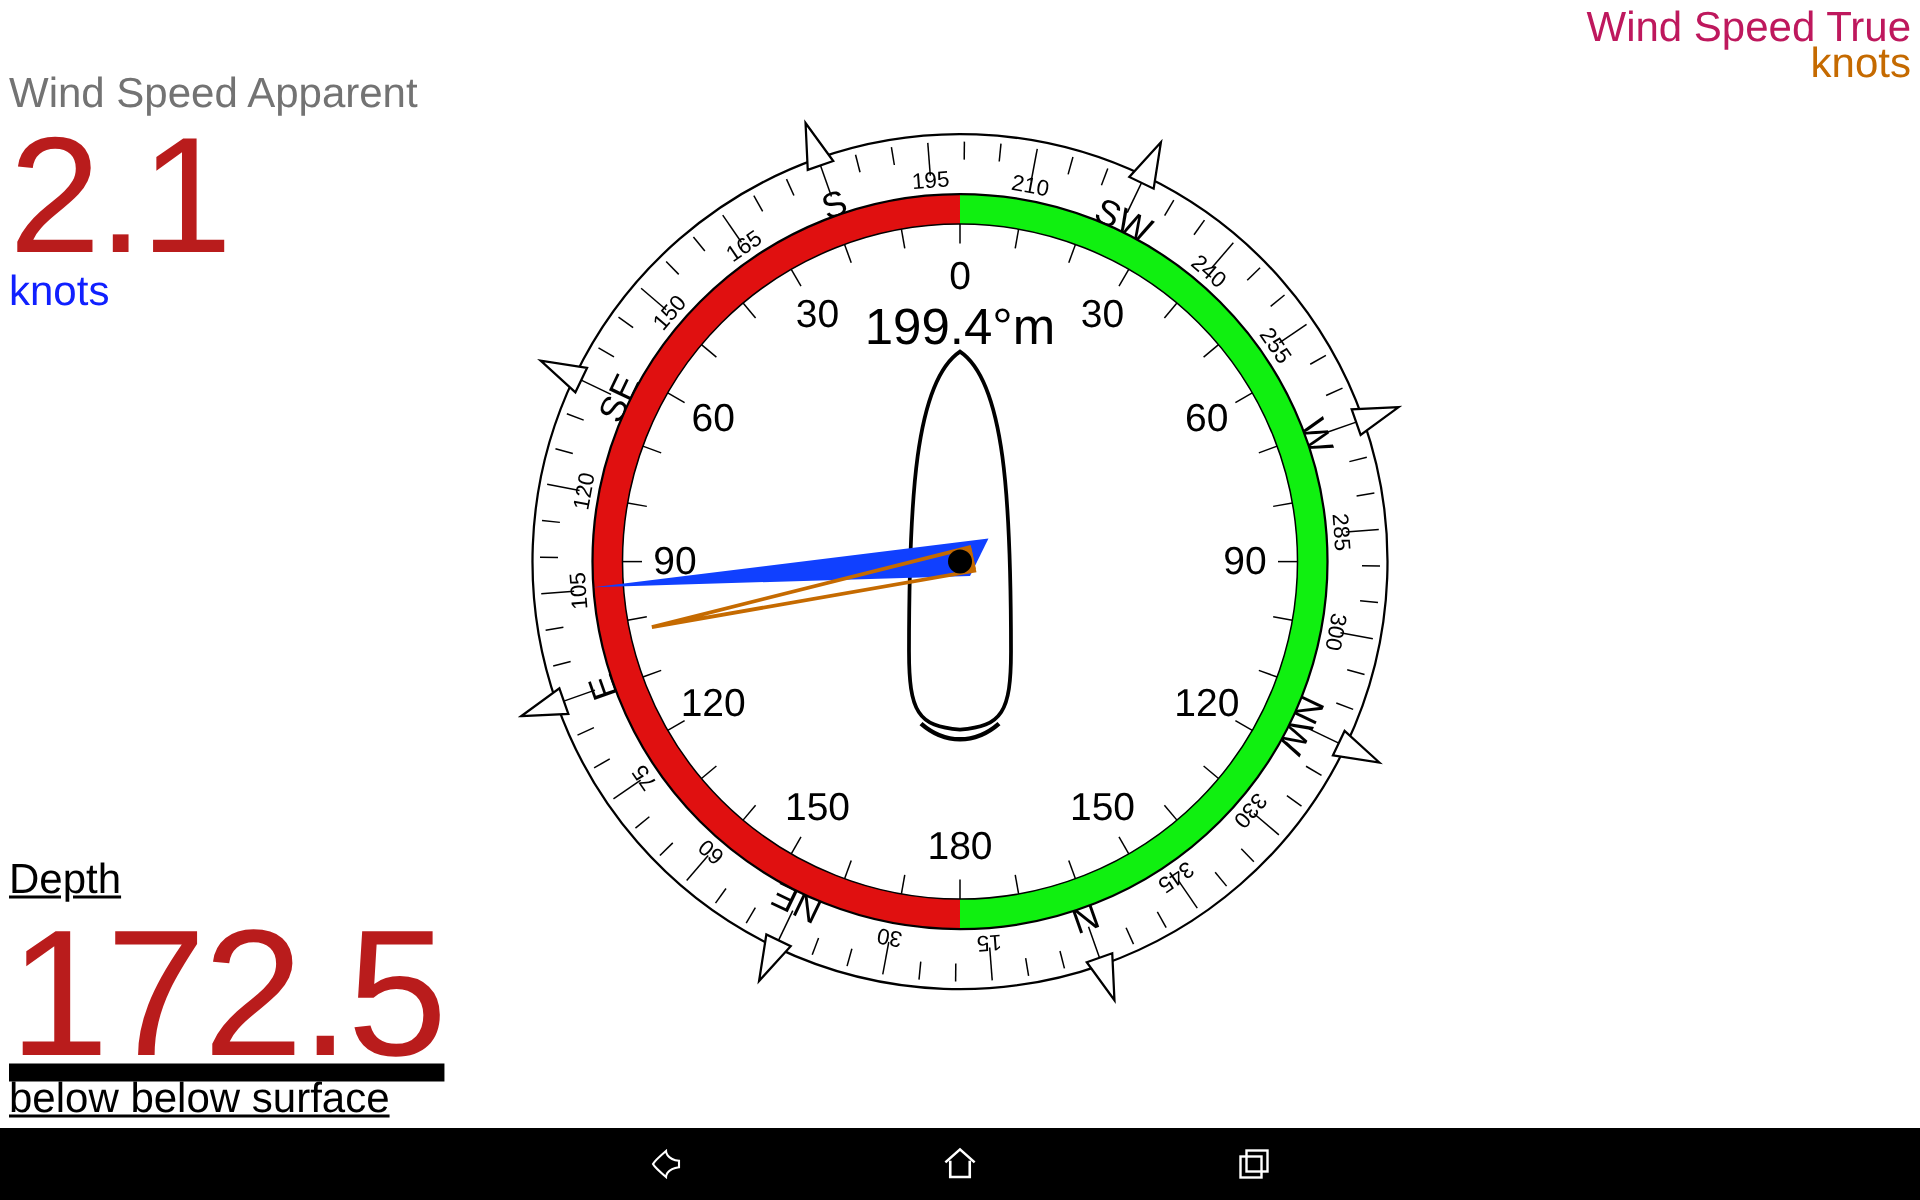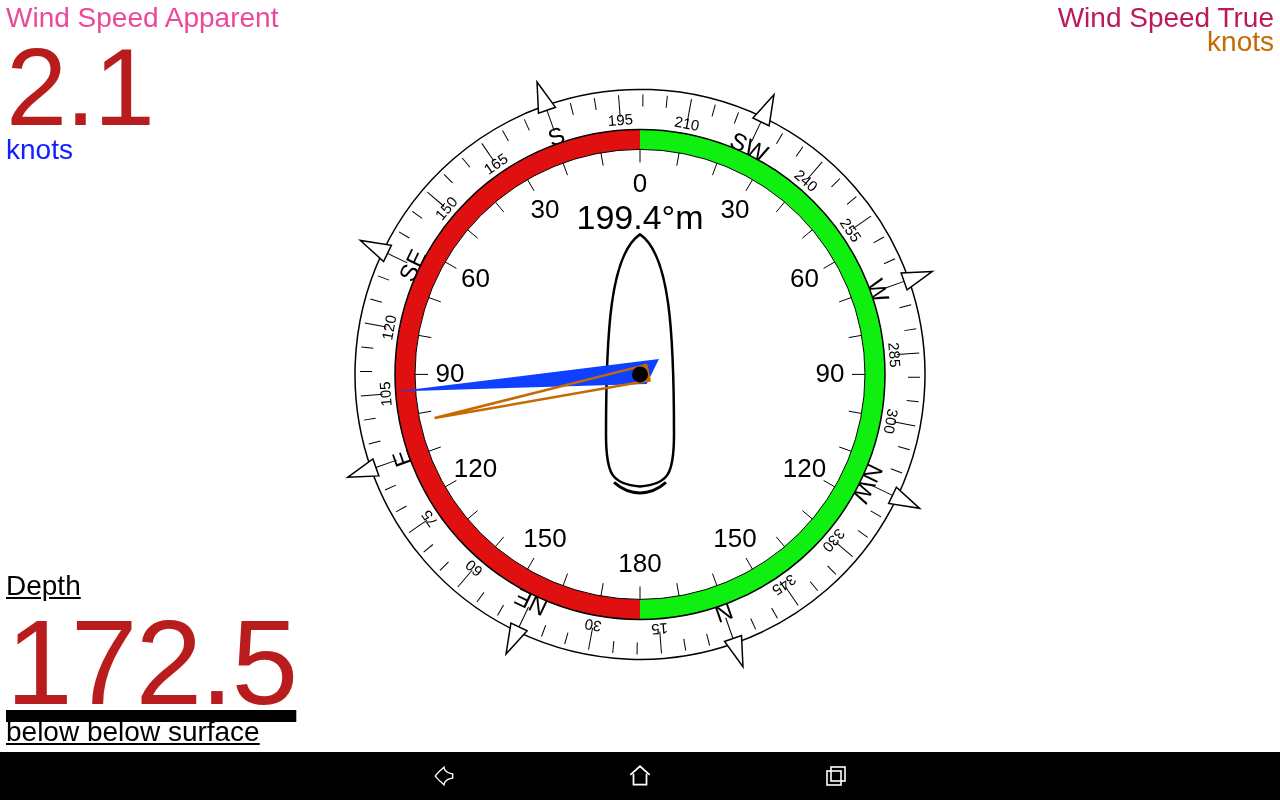--- a/index.html
+++ b/index.html
@@ -8,21 +8,21 @@
     width: 1280px;
     height: 800px;
     background: #ffffff;
     font-family: Arial, Helvetica, sans-serif;
     overflow: hidden;
     position: relative;
   }
   .panel {
     position: absolute;
   }
-  .label-blue { color: #ec4899; font-size: 28px; font-weight: 500; }
+  .label-blue { color: #737373; font-size: 28px; font-weight: 500; margin-top: 44px; }
   .label-orange { color: #be185d; font-size: 28px; font-weight: 500; }
   .label-black { color: #000; font-size: 28px; }
   .big-value { color: #b91c1c; font-size: 110px; font-weight: 400; line-height: 1; letter-spacing: -2px;}
   .unit-blue { color: #1020ff; font-size: 28px; }
   .unit-orange { color: #c56a00; font-size: 28px; }
   .unit-black { color: #000; font-size: 28px; }
   .nav-bar {
     position: absolute;
     bottom: 0; left: 0; right: 0;
     height: 48px;

